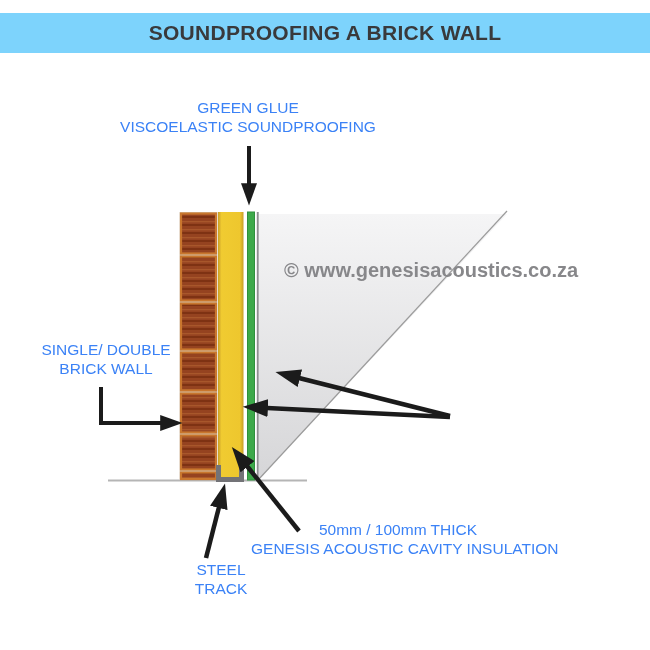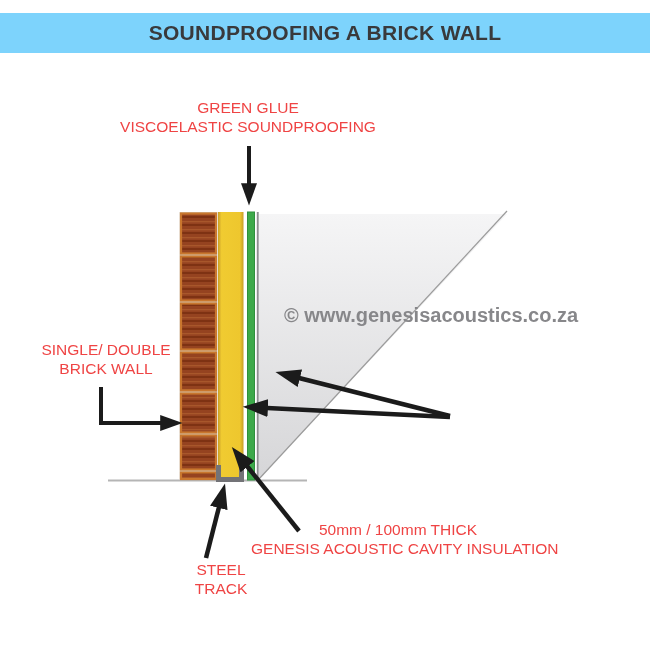--- a/index.html
+++ b/index.html
@@ -10,25 +10,25 @@
   .titlebar{
     position:absolute;left:0;top:13px;width:650px;height:40px;
     background:#7dd3fc;display:flex;align-items:center;justify-content:center;
   }
   .titlebar .title{
     font-size:21px;font-weight:bold;color:#39393b;letter-spacing:.3px;
   }
   svg.diagram{position:absolute;left:0;top:0;}
   .label{
     position:absolute;text-align:center;font-size:15.5px;line-height:18.5px;
-    color:#ef4444;white-space:nowrap;
+    color:#3b82f6;white-space:nowrap;
   }
   .watermark{
     position:absolute;left:284px;top:259px;width:288px;text-align:center;
-    font-size:20px;font-weight:bold;color:#87878a;white-space:nowrap;margin-top:45px;
+    font-size:20px;font-weight:bold;color:#87878a;white-space:nowrap;
   }
 </style>
 </head>
 <body>
 
 <div class="stage">
 
   <div class="titlebar">
     <span class="title">SOUNDPROOFING A BRICK WALL</span>
   </div>

